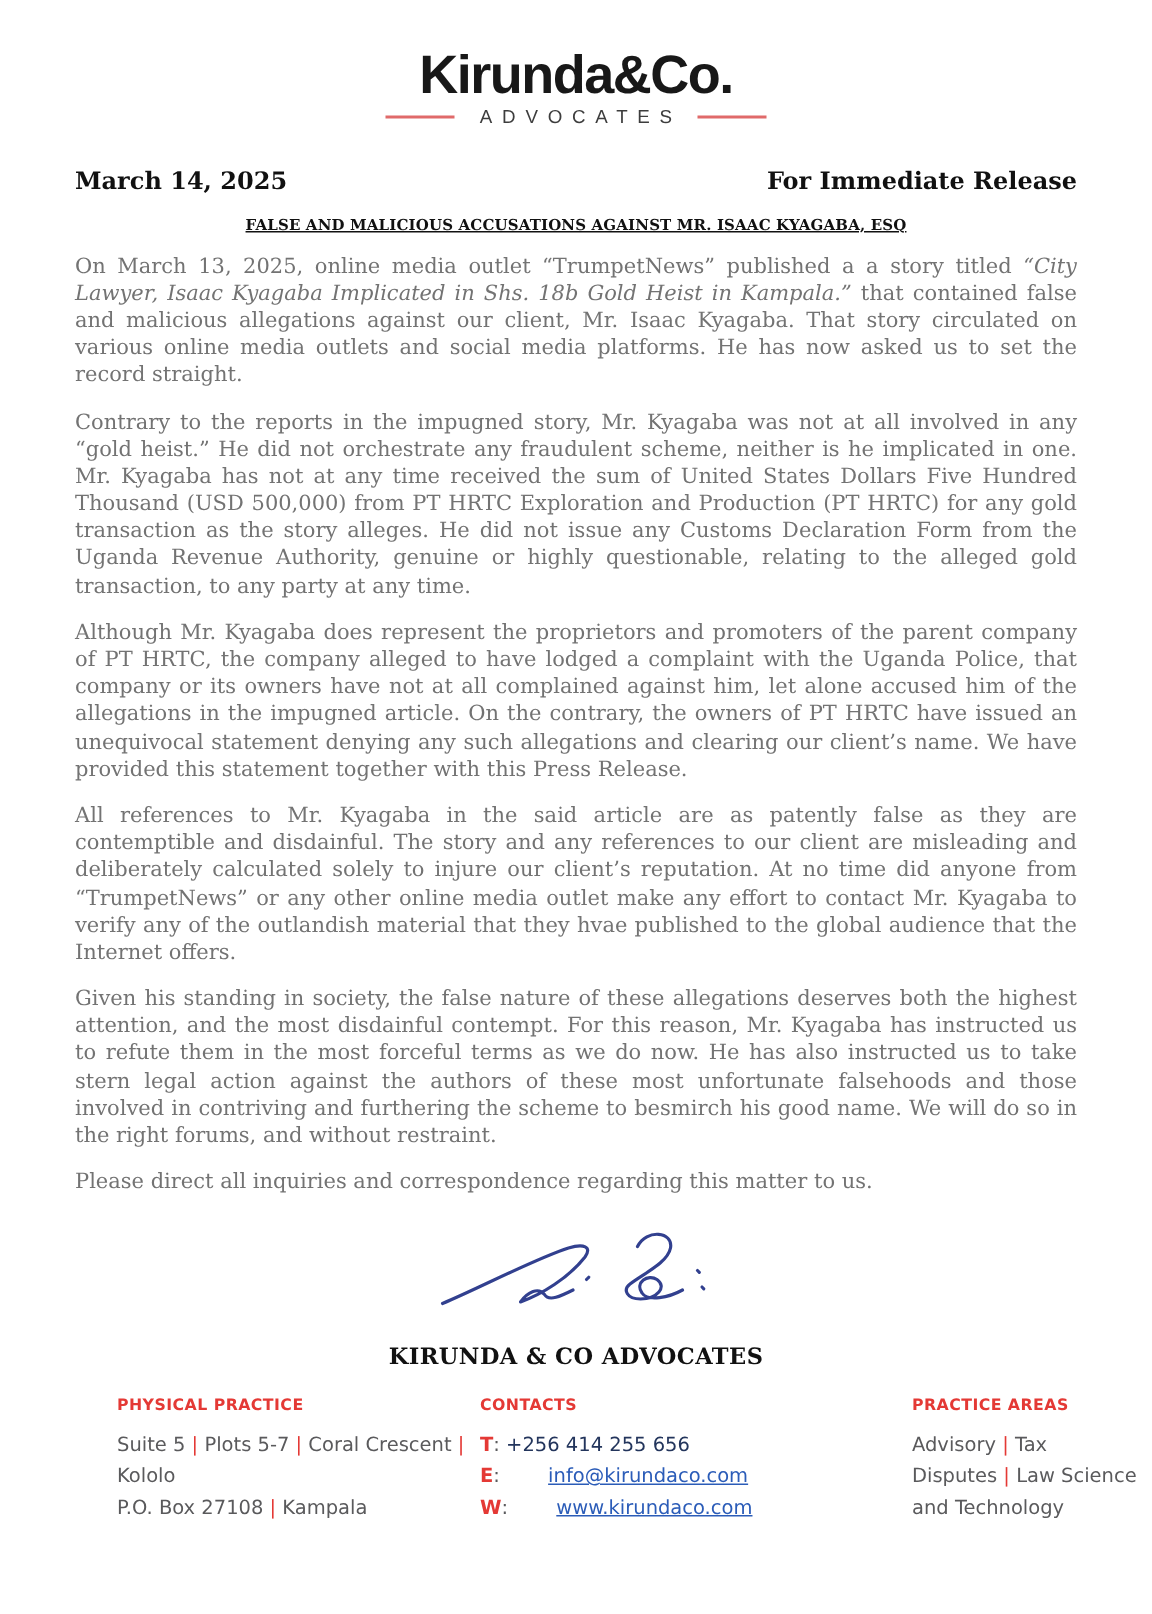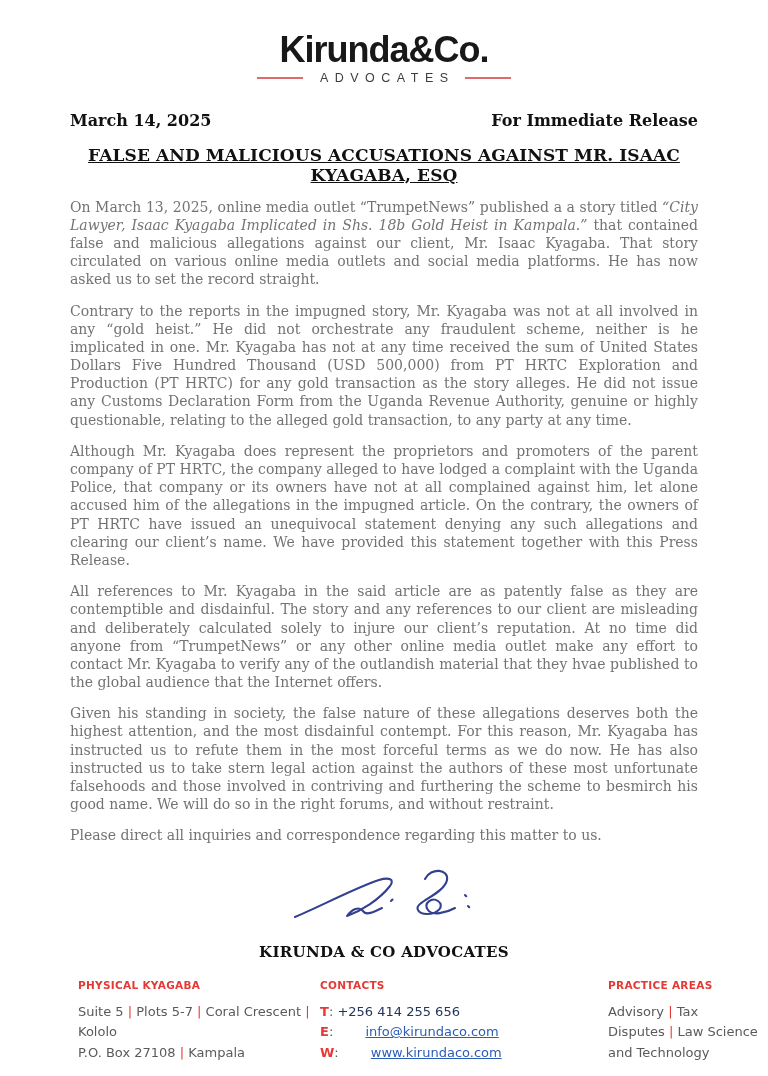--- a/index.html
+++ b/index.html
@@ -8,41 +8,41 @@
     --link-blue:#2b5cb8;
     --phone-navy:#23355c;
     --ink-blue:#32408f;
   }
   html,body{margin:0;padding:0;background:#ffffff;}
   .page{
     width:768px;height:1076px;background:#ffffff;position:relative;
     box-sizing:border-box;overflow:hidden;
     font-family:"DejaVu Serif", serif;
   }
-  .content{padding:0 70px;}
+  .content{padding:0 50px;}
   
   .logo-block{text-align:center;padding-top:30px;}
   .logo-name{
     font-family:"Liberation Sans", sans-serif;font-weight:700;
     font-size:36px;letter-spacing:-1px;color:#181818;line-height:1.1;
   }
   .logo-sub{display:flex;align-items:center;justify-content:center;gap:10px;margin-top:1px;}
   .dash{width:46px;height:2px;background:var(--dash-pink);}
   .logo-subtitle{
     font-family:"Liberation Sans", sans-serif;font-size:12.5px;
     letter-spacing:6.5px;text-indent:6.5px;color:#3d3d3d;
   }
   
   .meta-row{
     display:flex;justify-content:space-between;margin-top:26px;
     font-weight:700;font-size:16px;color:#111111;
   }
   
   .doc-title{
-    text-align:center;font-size:17px;font-weight:700;color:#111111;
+    text-align:center;font-size:10px;font-weight:700;color:#111111;
     text-decoration:underline;margin:15px 0 0;letter-spacing:0.1px;
   }
   
   .para{
     text-align:justify;font-size:14px;line-height:1.3;color:#737373;
     margin:13px 0 0;
   }
   .para .italic{font-style:italic;}
   
   .signature-wrap{text-align:center;margin-top:14px;height:72px;}
@@ -108,21 +108,21 @@
           <path d="M189,47 l1.2,1.2"></path>
         </g>
       </svg>
     </div>
 
     <div class="firm-name">KIRUNDA &amp; CO ADVOCATES</div>
   </div>
 
   <footer class="footer">
     <div class="f-col f-col-address">
-      <div class="f-head">PHYSICAL KYAGABA</div>
+      <div class="f-head">PHYSICAL PRACTICE</div>
       <div>
           <div class="f-line"><span>Suite 5</span><span class="pipe"> | </span><span>Plots 5-7</span><span class="pipe"> | </span><span>Coral Crescent</span><span class="pipe"> | </span><span>Kololo</span></div>
           <div class="f-line"><span>P.O. Box 27108</span><span class="pipe"> | </span><span>Kampala</span></div>
         </div>
     </div>
 
     <div class="f-col f-col-contacts">
       <div class="f-head">CONTACTS</div>
       <div class="f-line">
         <span class="f-label">T</span><span class="f-colon">: </span><span class="phone">+256 414 255 656</span>

